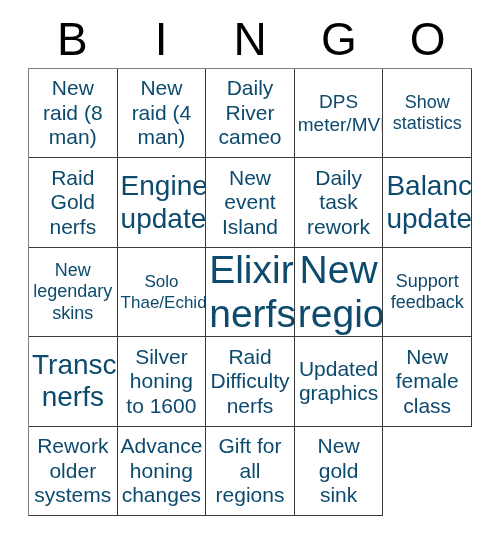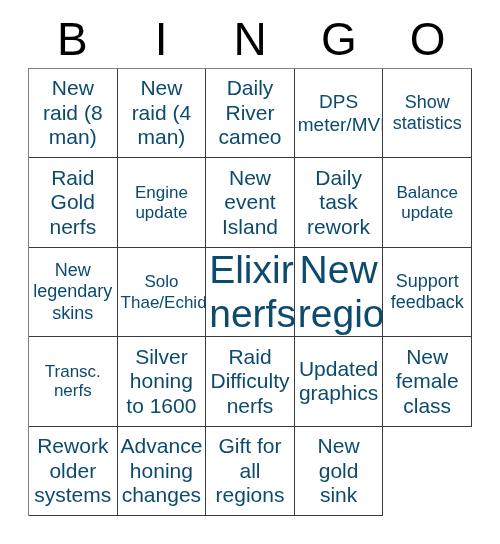--- a/index.html
+++ b/index.html
@@ -78,21 +78,21 @@
     line-height: 1.16;
     word-break: normal;
     hyphens: none;
     font-family: "Liberation Sans", sans-serif;
     color: #0c4a6e;
     text-align: center;
   }
 
   
   .fs-xl .cell-text { font-size: 39px; line-height: 1.12; }
-  .fs-lg .cell-text { font-size: 17px; line-height: 1.16; }
+  .fs-lg .cell-text { font-size: 28px; line-height: 1.16; }
   .fs-md .cell-text { font-size: 21px; line-height: 1.17; }
   .fs-sm .cell-text { font-size: 18px; line-height: 1.18; }
   .fs-xs .cell-text { font-size: 19px; line-height: 1.22; }
   .fs-xxs .cell-text { font-size: 17px; line-height: 1.25; }
 </style>
 </head>
 <body>
 
 <div class="bingo-page">
 

